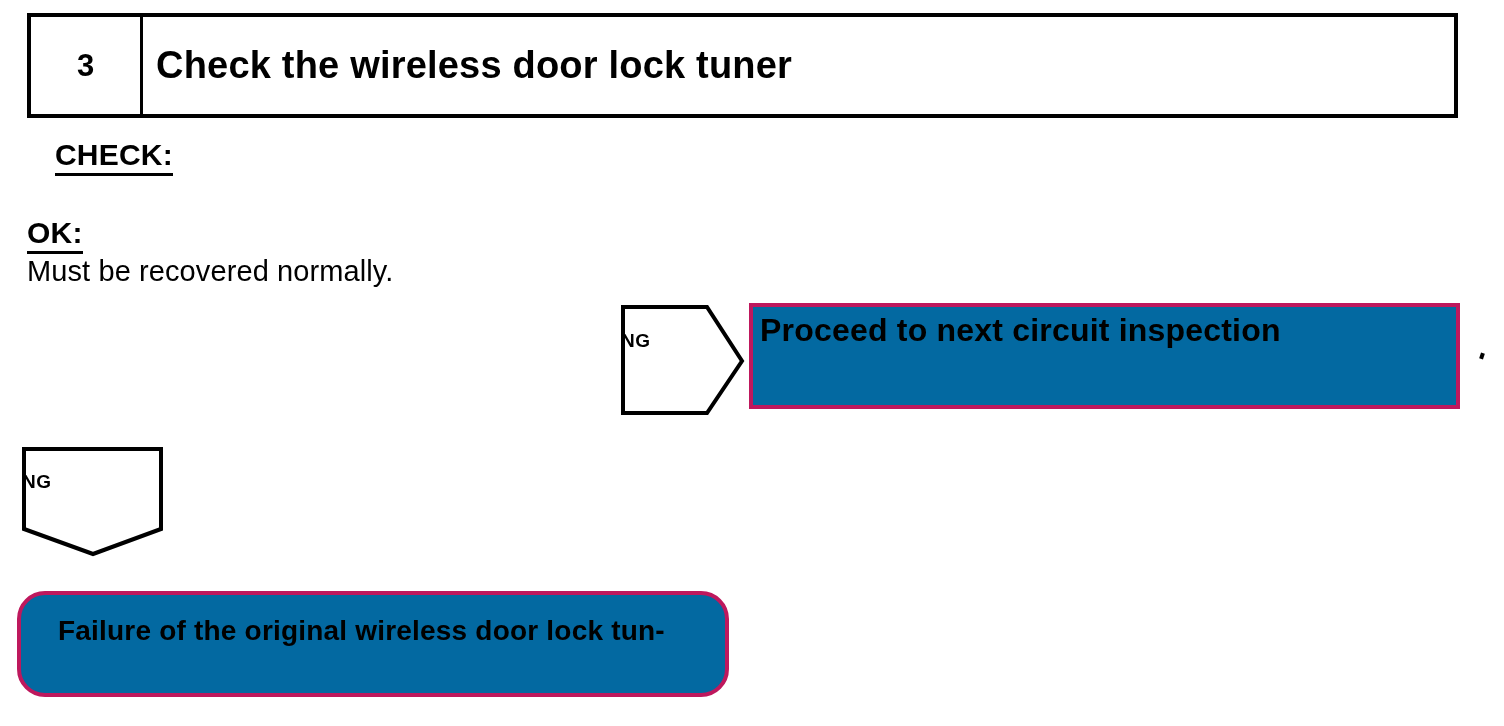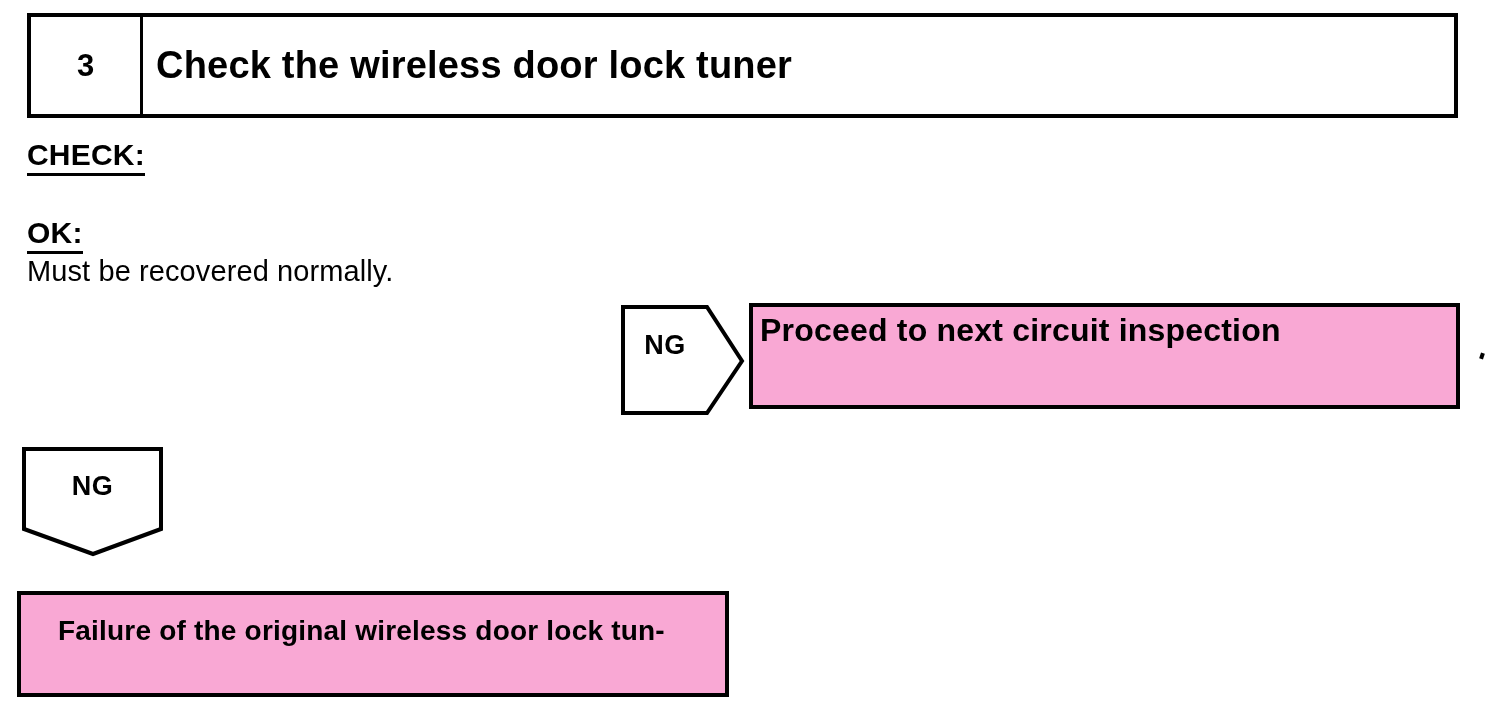--- a/index.html
+++ b/index.html
@@ -47,59 +47,59 @@
     display: inline-block;
     border-bottom: 3px solid #000;
     padding-bottom: 1px;
   }
   .proc-text {
     position: absolute; left: 27px;
     font-size: 29px; font-weight: normal;
     letter-spacing: 0.1px;
     white-space: nowrap;
   }
-  .check-label { top: 138px; }
+  .check-label { top: 138px; margin-left: 28px; }
   .check-text  { top: 177px; }
   .ok-label    { top: 216px; }
   .ok-text     { top: 255px; text-align: right; }
 
   
   .connector { position: absolute; }
   .connector svg { display: block; }
   .connector .ng-label {
     position: absolute;
-    text-align: center;
-    font-size: 27px; font-weight: bold;
+    font-size: 19px; font-weight: bold;
     letter-spacing: 0.5px;
   }
   .ng-right { left: 621px; top: 305px; width: 124px; height: 110px; }
   .ng-right .ng-label { left: 0; top: 25px; width: 88px; }
   .ng-down  { left: 22px; top: 447px; width: 142px; height: 110px; }
   .ng-down .ng-label { left: 0; top: 24px; width: 141px; }
 
   
   .result-box {
     position: absolute;
-    border: 4px solid #000000;
-    background: #f9a8d4;
+    border: 4px solid #be185d;
+    background: #0369a1;
     font-weight: bold;
   }
   .proceed-box {
     left: 749px; top: 303px;
     width: 711px; height: 106px;
     padding: 3px 6px 0 7px;
     font-size: 32px; line-height: 40px;
     letter-spacing: 0.2px;
   }
   .failure-box {
     left: 17px; top: 591px;
     width: 712px; height: 106px;
     padding: 17px 12px 0 37px;
     font-size: 28px; line-height: 37px;
     letter-spacing: 0.2px;
+    border-radius: 28px;
   }
   .result-line { white-space: nowrap; }
 
   
   .speck {
     position: absolute;
     left: 1480px; top: 353px;
     width: 4px; height: 6px;
     background: #000;
     transform: rotate(18deg);

